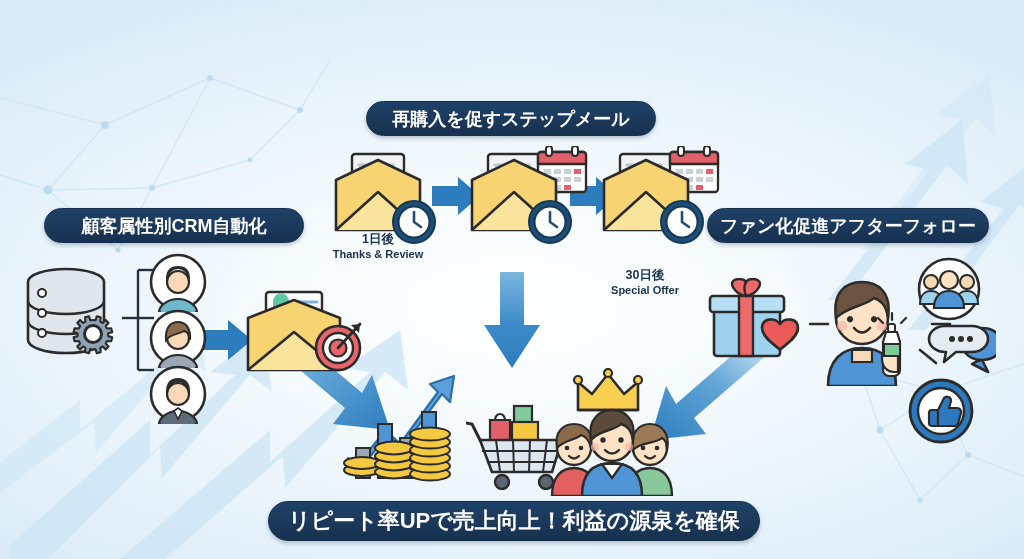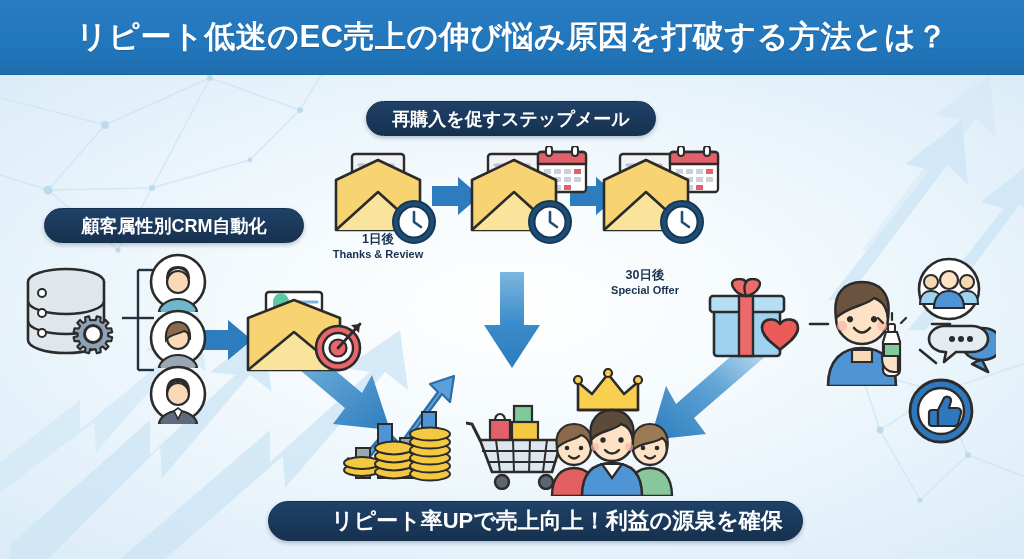--- a/index.html
+++ b/index.html
@@ -34,21 +34,21 @@
   .pill{
     position:absolute;display:flex;align-items:center;justify-content:center;
     background:linear-gradient(180deg,#1f4168 0%,#17314f 100%);
     color:#fff;border-radius:999px;font-weight:bold;white-space:nowrap;
     box-shadow:0 2px 4px rgba(20,45,75,.28);
     border:1px solid #15304d;
   }
   #pill-step{left:366px;top:101px;width:288px;height:33px;font-size:18px;}
   #pill-crm{left:44px;top:208px;width:258px;height:33px;font-size:18px;}
   #pill-fan{left:707px;top:208px;width:280px;height:33px;font-size:18px;}
-  #pill-result{left:268px;top:501px;width:490px;height:38px;font-size:22px;padding-left:43px;}
+  #pill-result{left:268px;top:501px;width:490px;height:38px;font-size:22px;}
 
   
   .ic{position:absolute;}
 
   
   .step-label{
     position:absolute;text-align:center;color:#17314f;line-height:1.25;
   }
   .step-label .jp{font-size:12.5px;font-weight:bold;display:block;}
   .step-label .en{font-size:11px;font-weight:bold;display:block;}
@@ -138,26 +138,24 @@
 
     <g>
       <path d="M278 322 L362 393 L372 375 L390 430 L333 424 L345 408 L262 338 Z" fill="url(#gradArrowDiag)"></path>
     </g>
 
     <g>
       <path d="M752 338 L676 404 L666 386 L650 440 L706 434 L694 418 L768 354 Z" fill="url(#gradArrowDiagL)"></path>
     </g>
   </svg>
 
-  <div class="header">
-    <div class="header-title">リピート低迷のEC売上の伸び悩み原因を打破する方法とは？</div>
-  </div>
 
   <div class="pill" id="pill-crm">顧客属性別CRM自動化</div>
   <div class="pill" id="pill-step">再購入を促すステップメール</div>
+  <div class="pill" id="pill-fan">ファン化促進アフターフォロー</div>
   <div class="pill" id="pill-result">リピート率UPで売上向上！利益の源泉を確保</div>
 
   <svg class="ic" style="left:18px;top:262px;" width="230" height="120" viewBox="0 0 230 120">
 
     <g>
       <ellipse cx="48" cy="20" rx="38" ry="13" fill="#dfe6ec" stroke="#2b2b2b" stroke-width="2.6"></ellipse>
       <path d="M10 20 L10 78 A38 13 0 0 0 86 78 L86 20" fill="#dfe6ec" stroke="#2b2b2b" stroke-width="2.6"></path>
       <path d="M10 39 A38 13 0 0 0 86 39" fill="none" stroke="#2b2b2b" stroke-width="2.4"></path>
       <path d="M10 59 A38 13 0 0 0 86 59" fill="none" stroke="#2b2b2b" stroke-width="2.4"></path>
       <circle cx="24" cy="31" r="4" fill="#fff" stroke="#2b2b2b" stroke-width="2"></circle>

